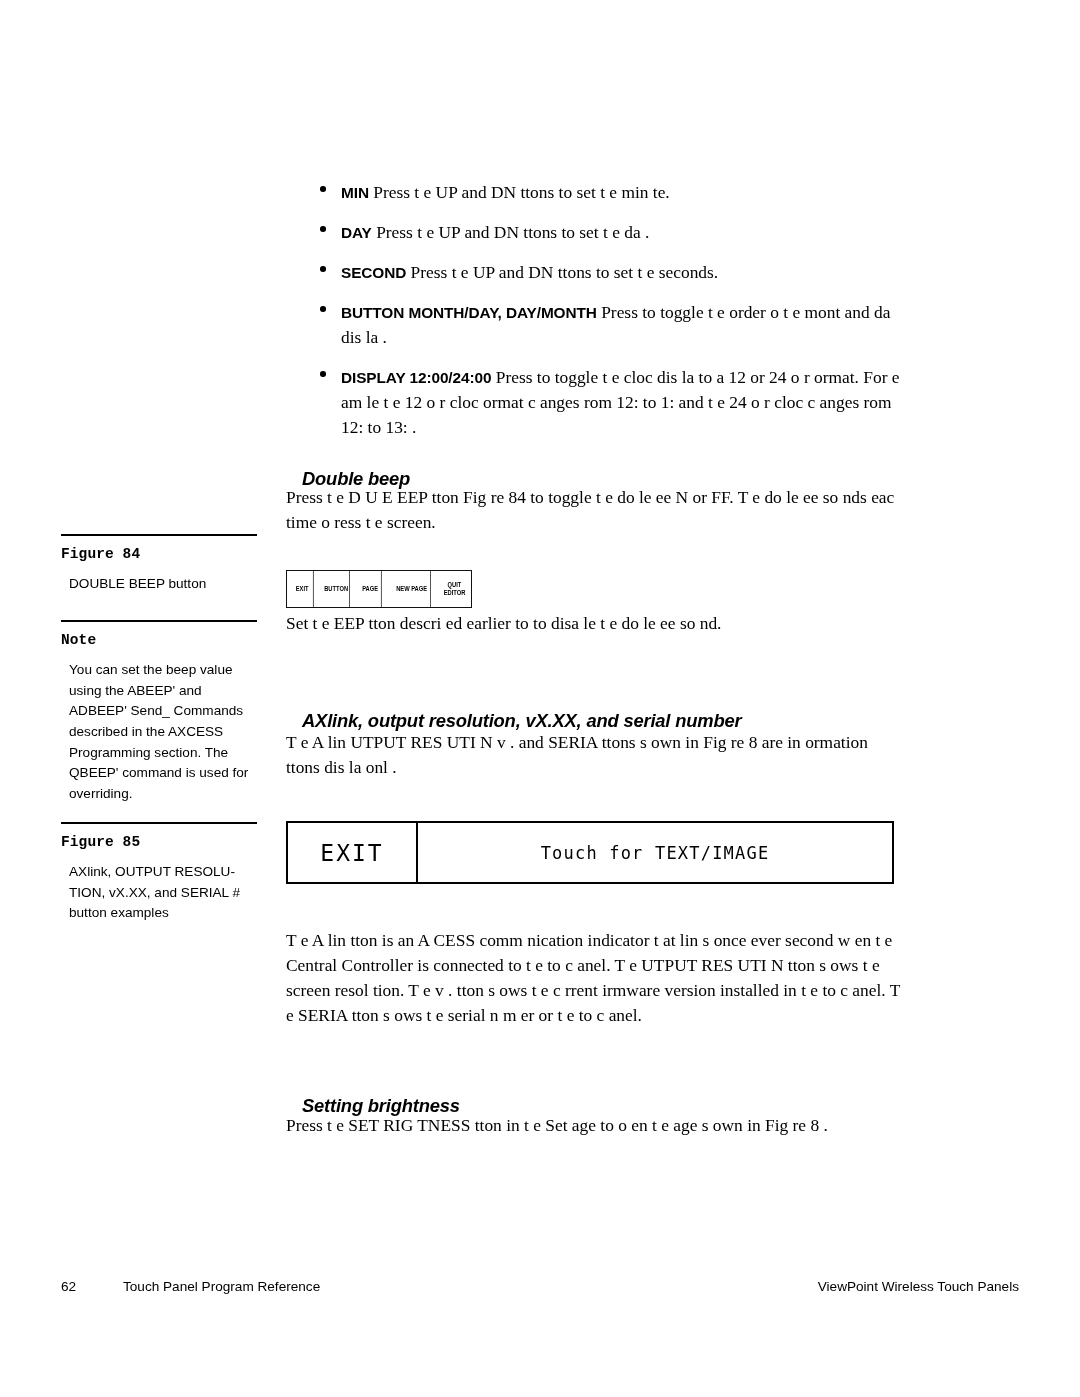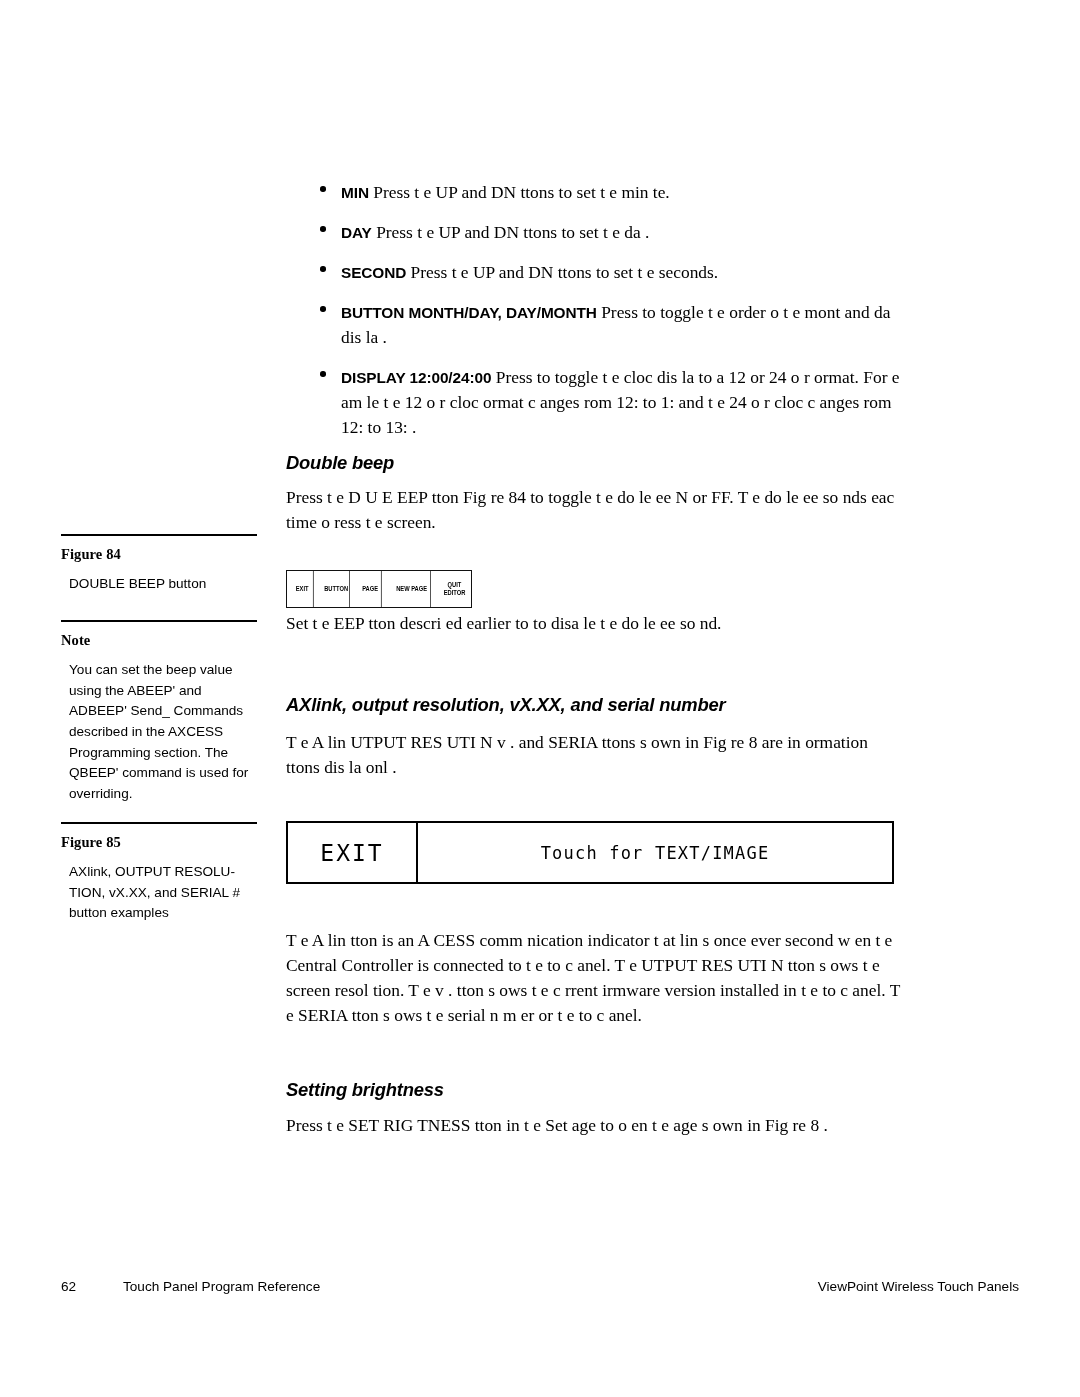--- a/index.html
+++ b/index.html
@@ -34,21 +34,21 @@
     position: absolute;
     left: 0;
     width: 196px;
   }
   .side-rule {
     border-top: 2.2px solid #000;
     width: 196px;
     margin: 0 0 11px 0;
   }
   .side-title {
-    font-family: Liberation Serif, serif;
+    font-family: Liberation Mono, monospace;
     font-weight: bold;
     font-size: 14.5px;
     letter-spacing: 0.1px;
     margin: 0 0 11px 0;
     line-height: 1.1;
   }
   .side-body {
     font-family: "Liberation Sans", sans-serif;
     font-size: 13.6px;
     line-height: 1.52;
@@ -96,21 +96,21 @@
     font-size: 15.4px;
     letter-spacing: -0.1px;
   }
 
   .h3 {
     font-family: "Liberation Sans", sans-serif;
     font-weight: bold;
     font-style: italic;
     font-size: 18.4px;
     letter-spacing: -0.2px;
-    margin: 0;
+    margin: 16px;
     position: absolute;
   }
 
   .para {
     position: absolute;
     font-family: "Liberation Serif", serif;
     font-size: 17.4px;
     line-height: 1.44;
     margin: 0;
     width: 614px;

